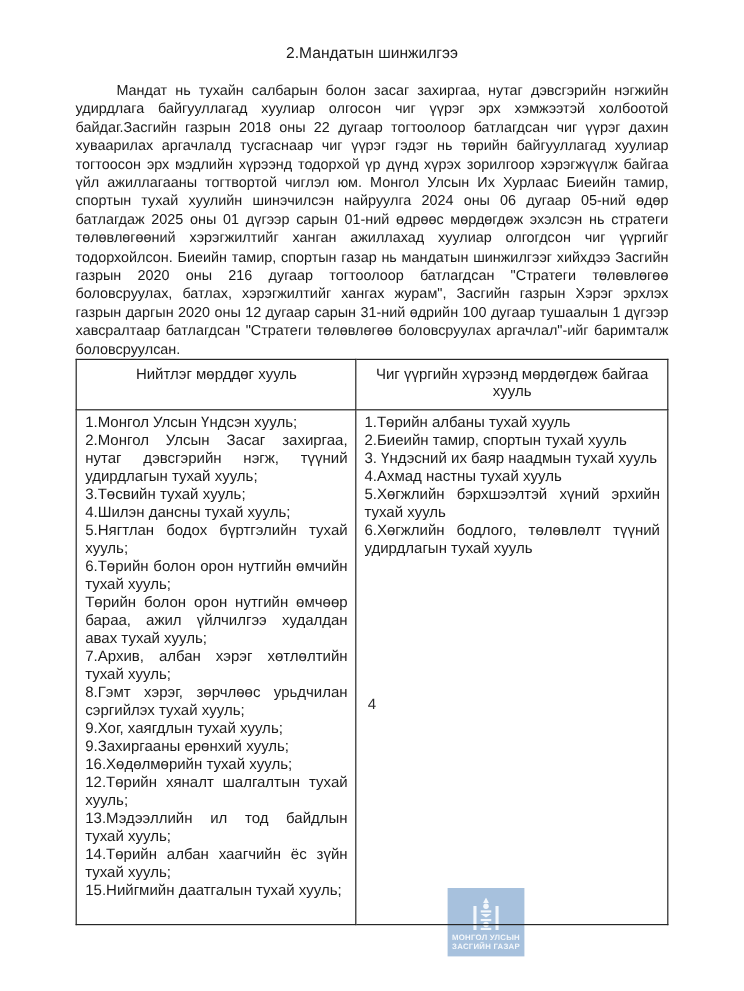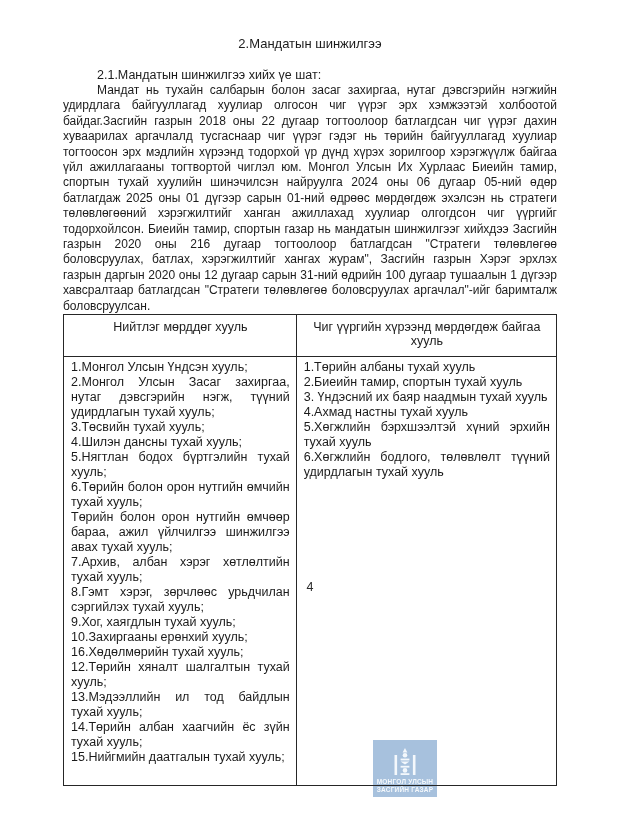--- a/index.html
+++ b/index.html
@@ -132,21 +132,20 @@
       </g>
     </svg>
     <div class="wm-text">МОНГОЛ УЛСЫН</div>
     <div class="wm-text">ЗАСГИЙН ГАЗАР</div>
   </div>
 
   <div class="content">
 
     <div class="doc-title">2.Мандатын шинжилгээ</div>
 
-    <div class="subheading">2.1.Мандатын шинжилгээ хийх үе шат:</div>
 
     <div class="body-par">Мандат нь тухайн салбарын болон засаг захиргаа, нутаг дэвсгэрийн нэгжийн удирдлага байгууллагад хуулиар олгосон чиг үүрэг эрх хэмжээтэй холбоотой байдаг.Засгийн газрын 2018 оны 22 дугаар тогтоолоор батлагдсан чиг үүрэг дахин хуваарилах аргачлалд тусгаснаар чиг үүрэг гэдэг нь төрийн байгууллагад хуулиар тогтоосон эрх мэдлийн хүрээнд тодорхой үр дүнд хүрэх зорилгоор хэрэгжүүлж байгаа үйл ажиллагааны тогтвортой чиглэл юм. Монгол Улсын Их Хурлаас Биеийн тамир, спортын тухай хуулийн шинэчилсэн найруулга 2024 оны 06 дугаар 05-ний өдөр батлагдаж 2025 оны 01 дүгээр сарын 01-ний өдрөөс мөрдөгдөж эхэлсэн нь стратеги төлөвлөгөөний хэрэгжилтийг ханган ажиллахад хуулиар олгогдсон чиг үүргийг тодорхойлсон. Биеийн тамир, спортын газар нь мандатын шинжилгээг хийхдээ Засгийн газрын 2020 оны 216 дугаар тогтоолоор батлагдсан "Стратеги төлөвлөгөө боловсруулах, батлах, хэрэгжилтийг хангах журам", Засгийн газрын Хэрэг эрхлэх газрын даргын 2020 оны 12 дугаар сарын 31-ний өдрийн 100 дугаар тушаалын 1 дүгээр хавсралтаар батлагдсан "Стратеги төлөвлөгөө боловсруулах аргачлал"-ийг баримталж боловсруулсан.</div>
 
 
     <table class="laws">
       <colgroup>
           <col class="c-left">
           <col class="c-right">
         </colgroup>
       <thead>
@@ -157,25 +156,25 @@
       </thead>
       <tbody>
         <tr>
           <td>
             <div class="law-item">1.Монгол Улсын Үндсэн хууль;</div>
             <div class="law-item">2.Монгол Улсын Засаг захиргаа, нутаг дэвсгэрийн нэгж, түүний удирдлагын тухай хууль;</div>
             <div class="law-item">3.Төсвийн тухай хууль;</div>
             <div class="law-item">4.Шилэн дансны тухай хууль;</div>
             <div class="law-item">5.Нягтлан бодох бүртгэлийн тухай хууль;</div>
             <div class="law-item">6.Төрийн болон орон нутгийн өмчийн тухай хууль;</div>
-            <div class="law-item">Төрийн болон орон нутгийн өмчөөр бараа, ажил үйлчилгээ шинжилгээ авах тухай хууль;</div>
+            <div class="law-item">Төрийн болон орон нутгийн өмчөөр бараа, ажил үйлчилгээ худалдан авах тухай хууль;</div>
             <div class="law-item">7.Архив, албан хэрэг хөтлөлтийн тухай хууль;</div>
             <div class="law-item">8.Гэмт хэрэг, зөрчлөөс урьдчилан сэргийлэх тухай хууль;</div>
             <div class="law-item">9.Хог, хаягдлын тухай хууль;</div>
-            <div class="law-item">10.Захиргааны ерөнхий хууль;</div>
+            <div class="law-item">9.Захиргааны ерөнхий хууль;</div>
             <div class="law-item">16.Хөдөлмөрийн тухай хууль;</div>
             <div class="law-item">12.Төрийн хяналт шалгалтын тухай хууль;</div>
             <div class="law-item">13.Мэдээллийн ил тод байдлын тухай хууль;</div>
             <div class="law-item">14.Төрийн албан хаагчийн ёс зүйн тухай хууль;</div>
             <div class="law-item">15.Нийгмийн даатгалын тухай хууль;</div>
           </td>
           <td>
             <div class="law-item">1.Төрийн албаны тухай хууль</div>
             <div class="law-item">2.Биеийн тамир, спортын тухай хууль</div>
             <div class="law-item">3. Үндэсний их баяр наадмын тухай хууль</div>

